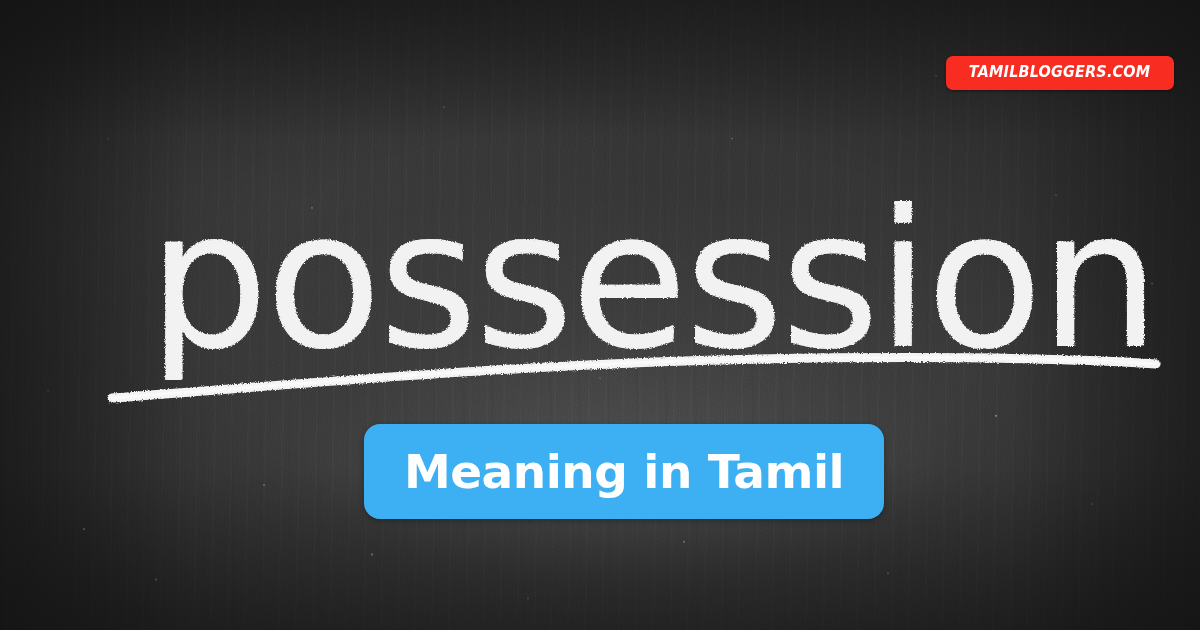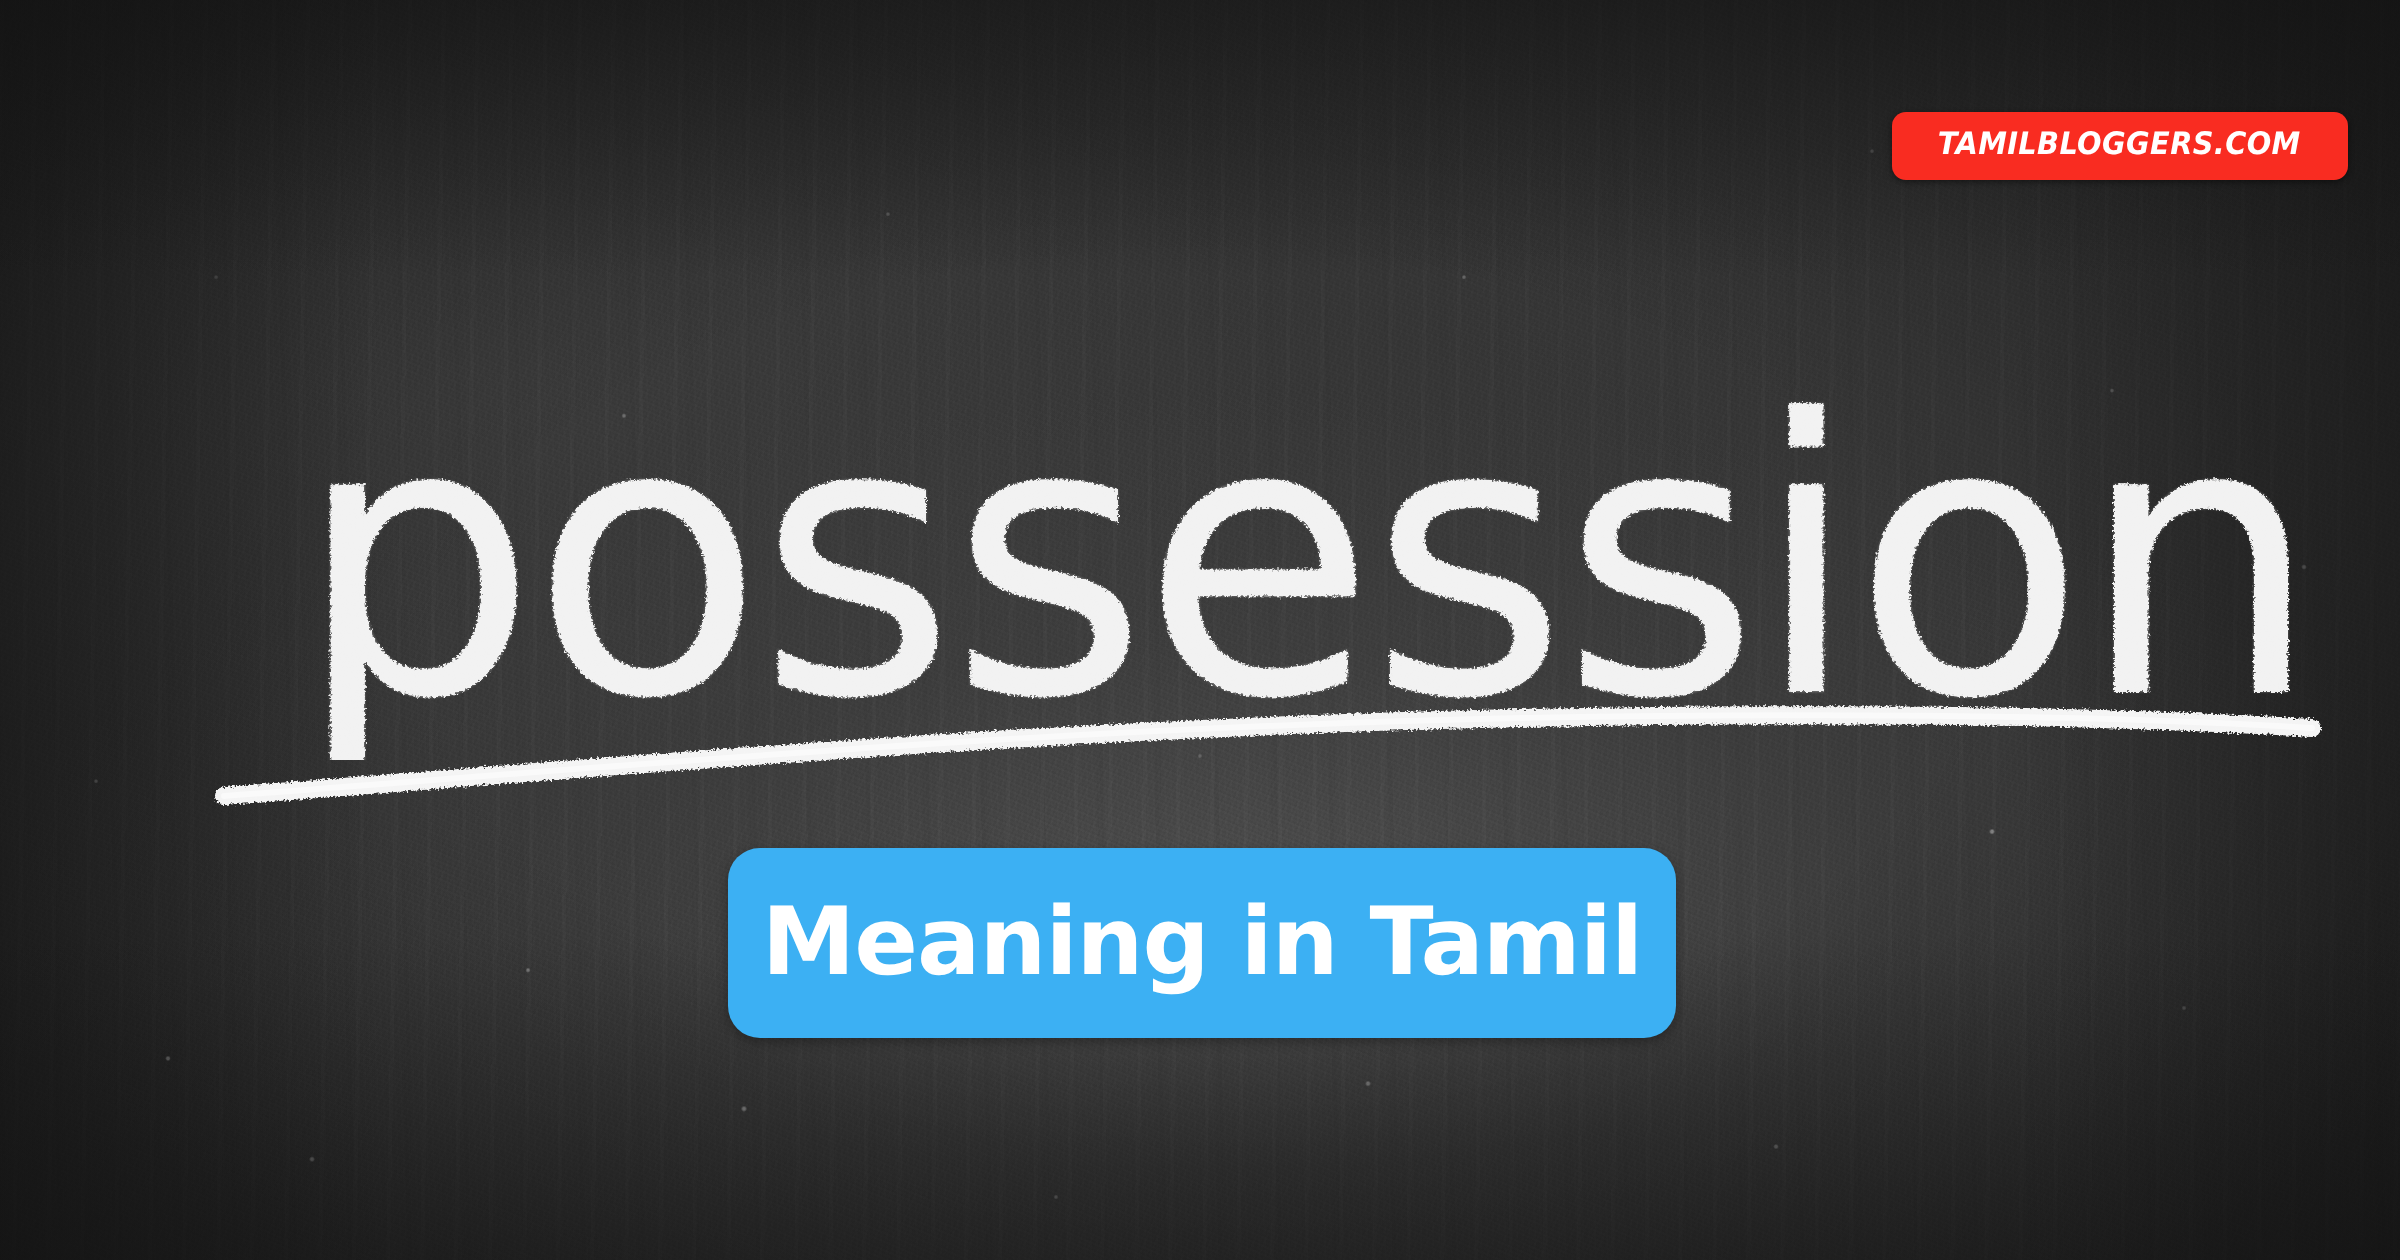--- a/index.html
+++ b/index.html
@@ -156,21 +156,21 @@
     height: 80px;
     z-index: 4;
     pointer-events: none;
   }
 
   
   .cta-button {
     position: absolute;
     left: 364px;
     top: 424px;
-    width: 474px;
+    width: 520px;
     height: 95px;
     border: none;
     border-radius: 16px;
     background: #3cb0f3;
     color: #ffffff;
     display: flex;
     align-items: center;
     justify-content: center;
     z-index: 6;
     cursor: pointer;

